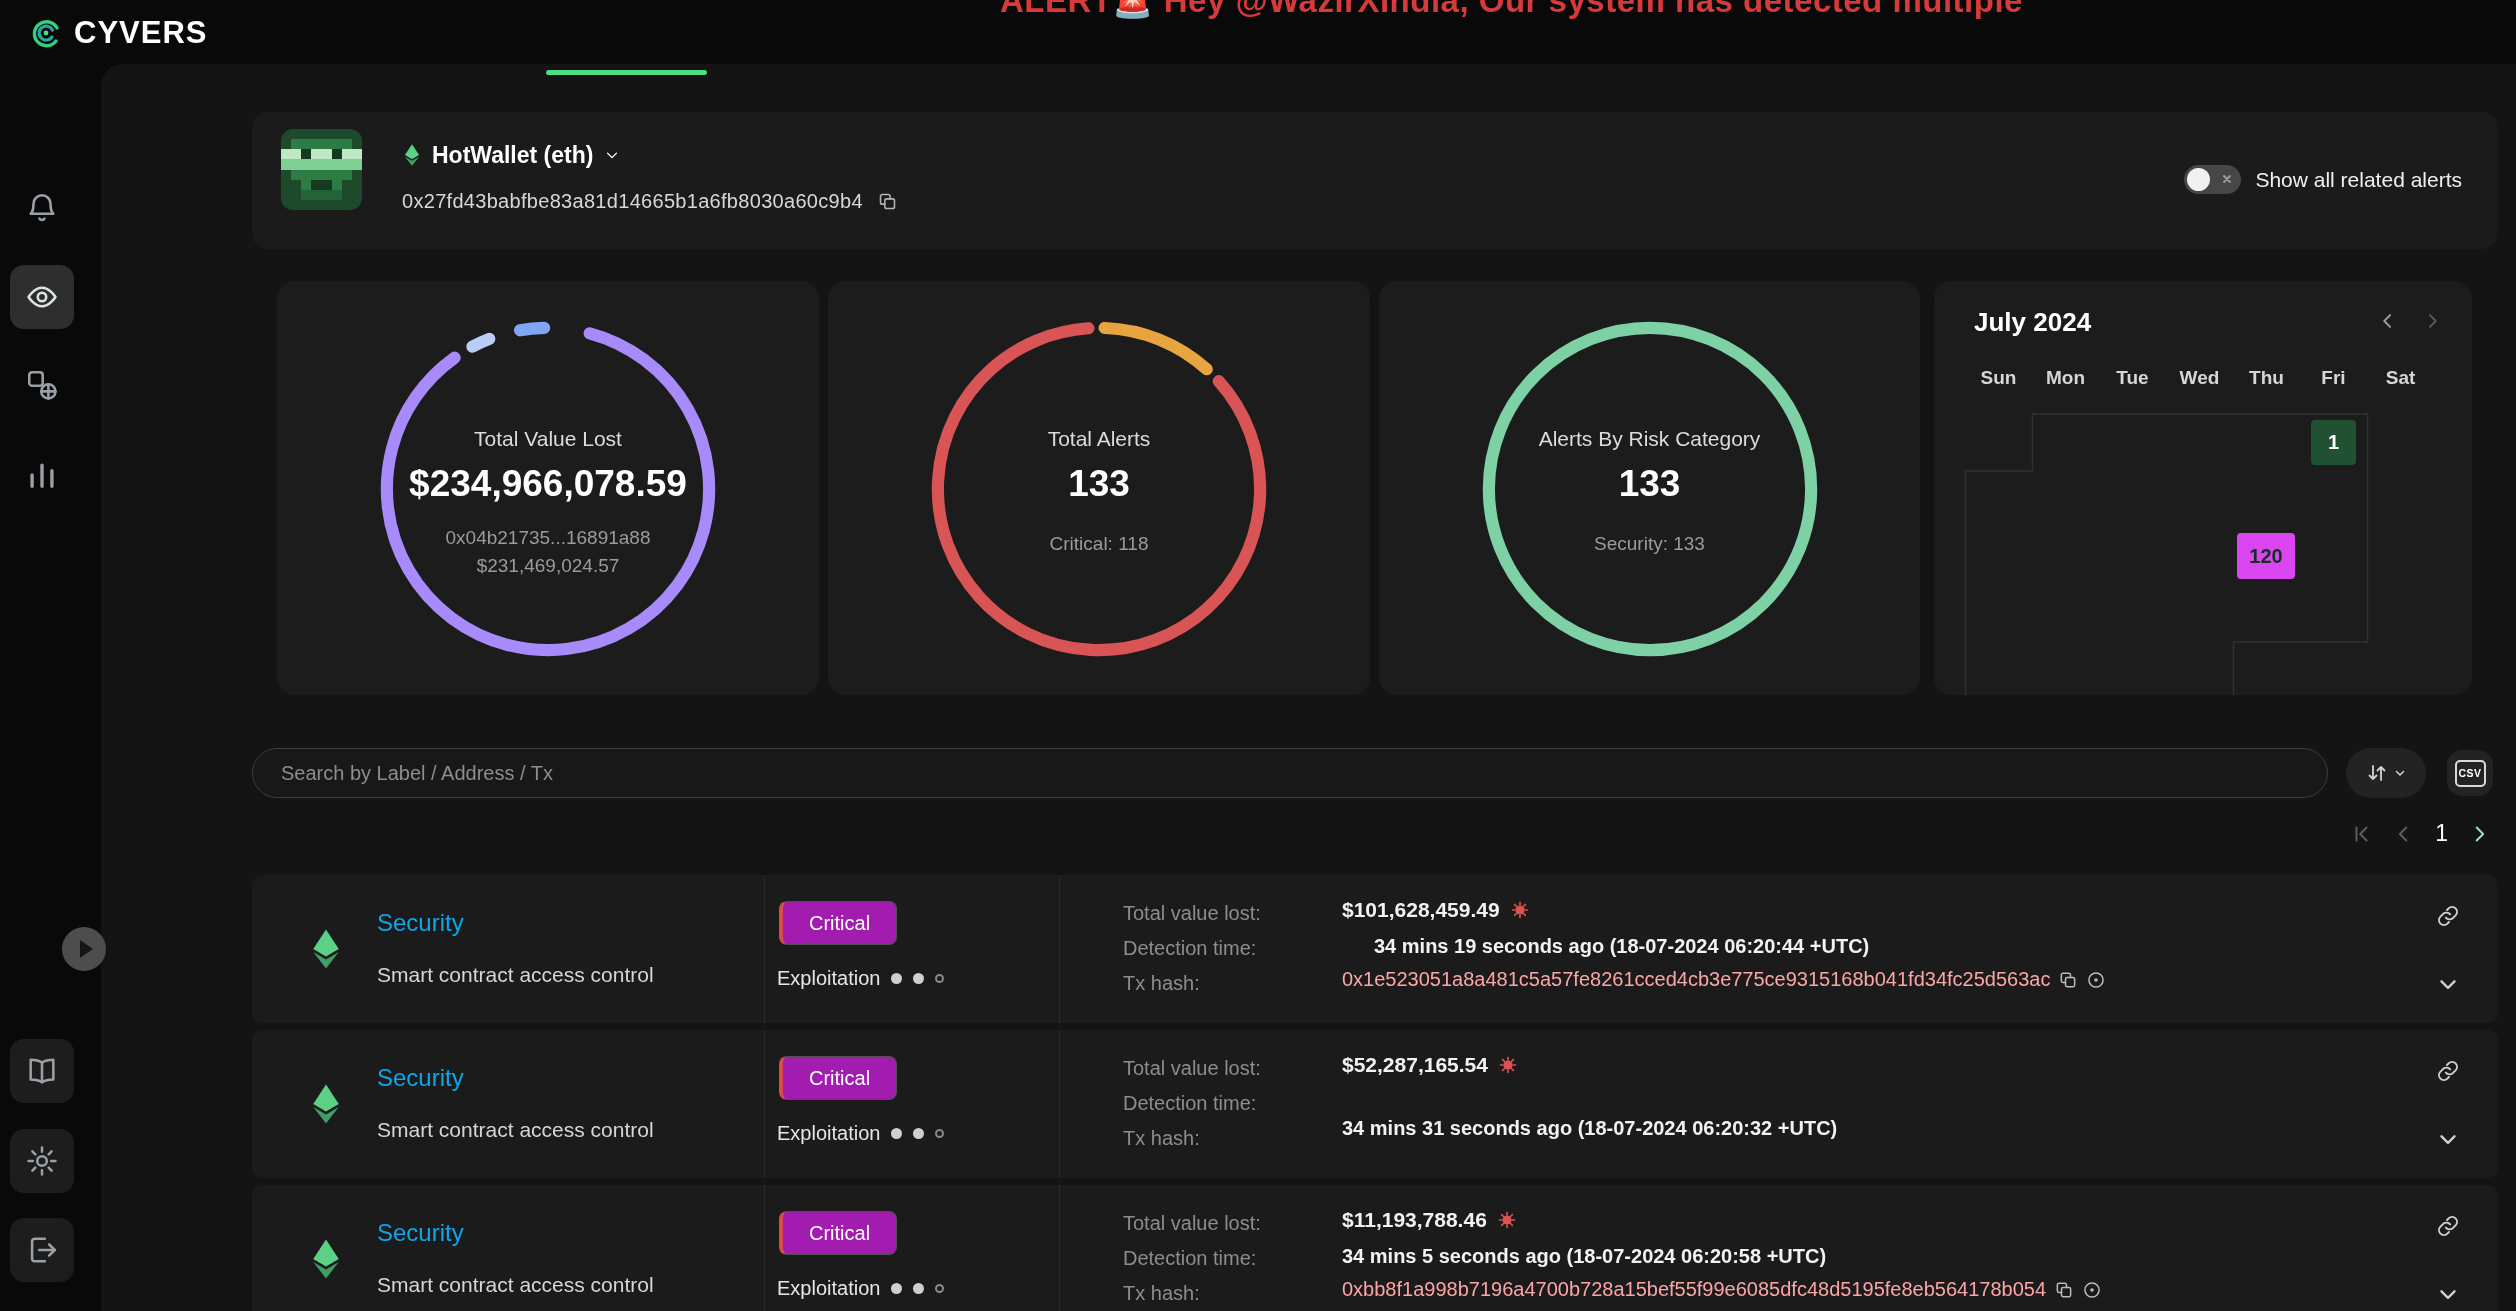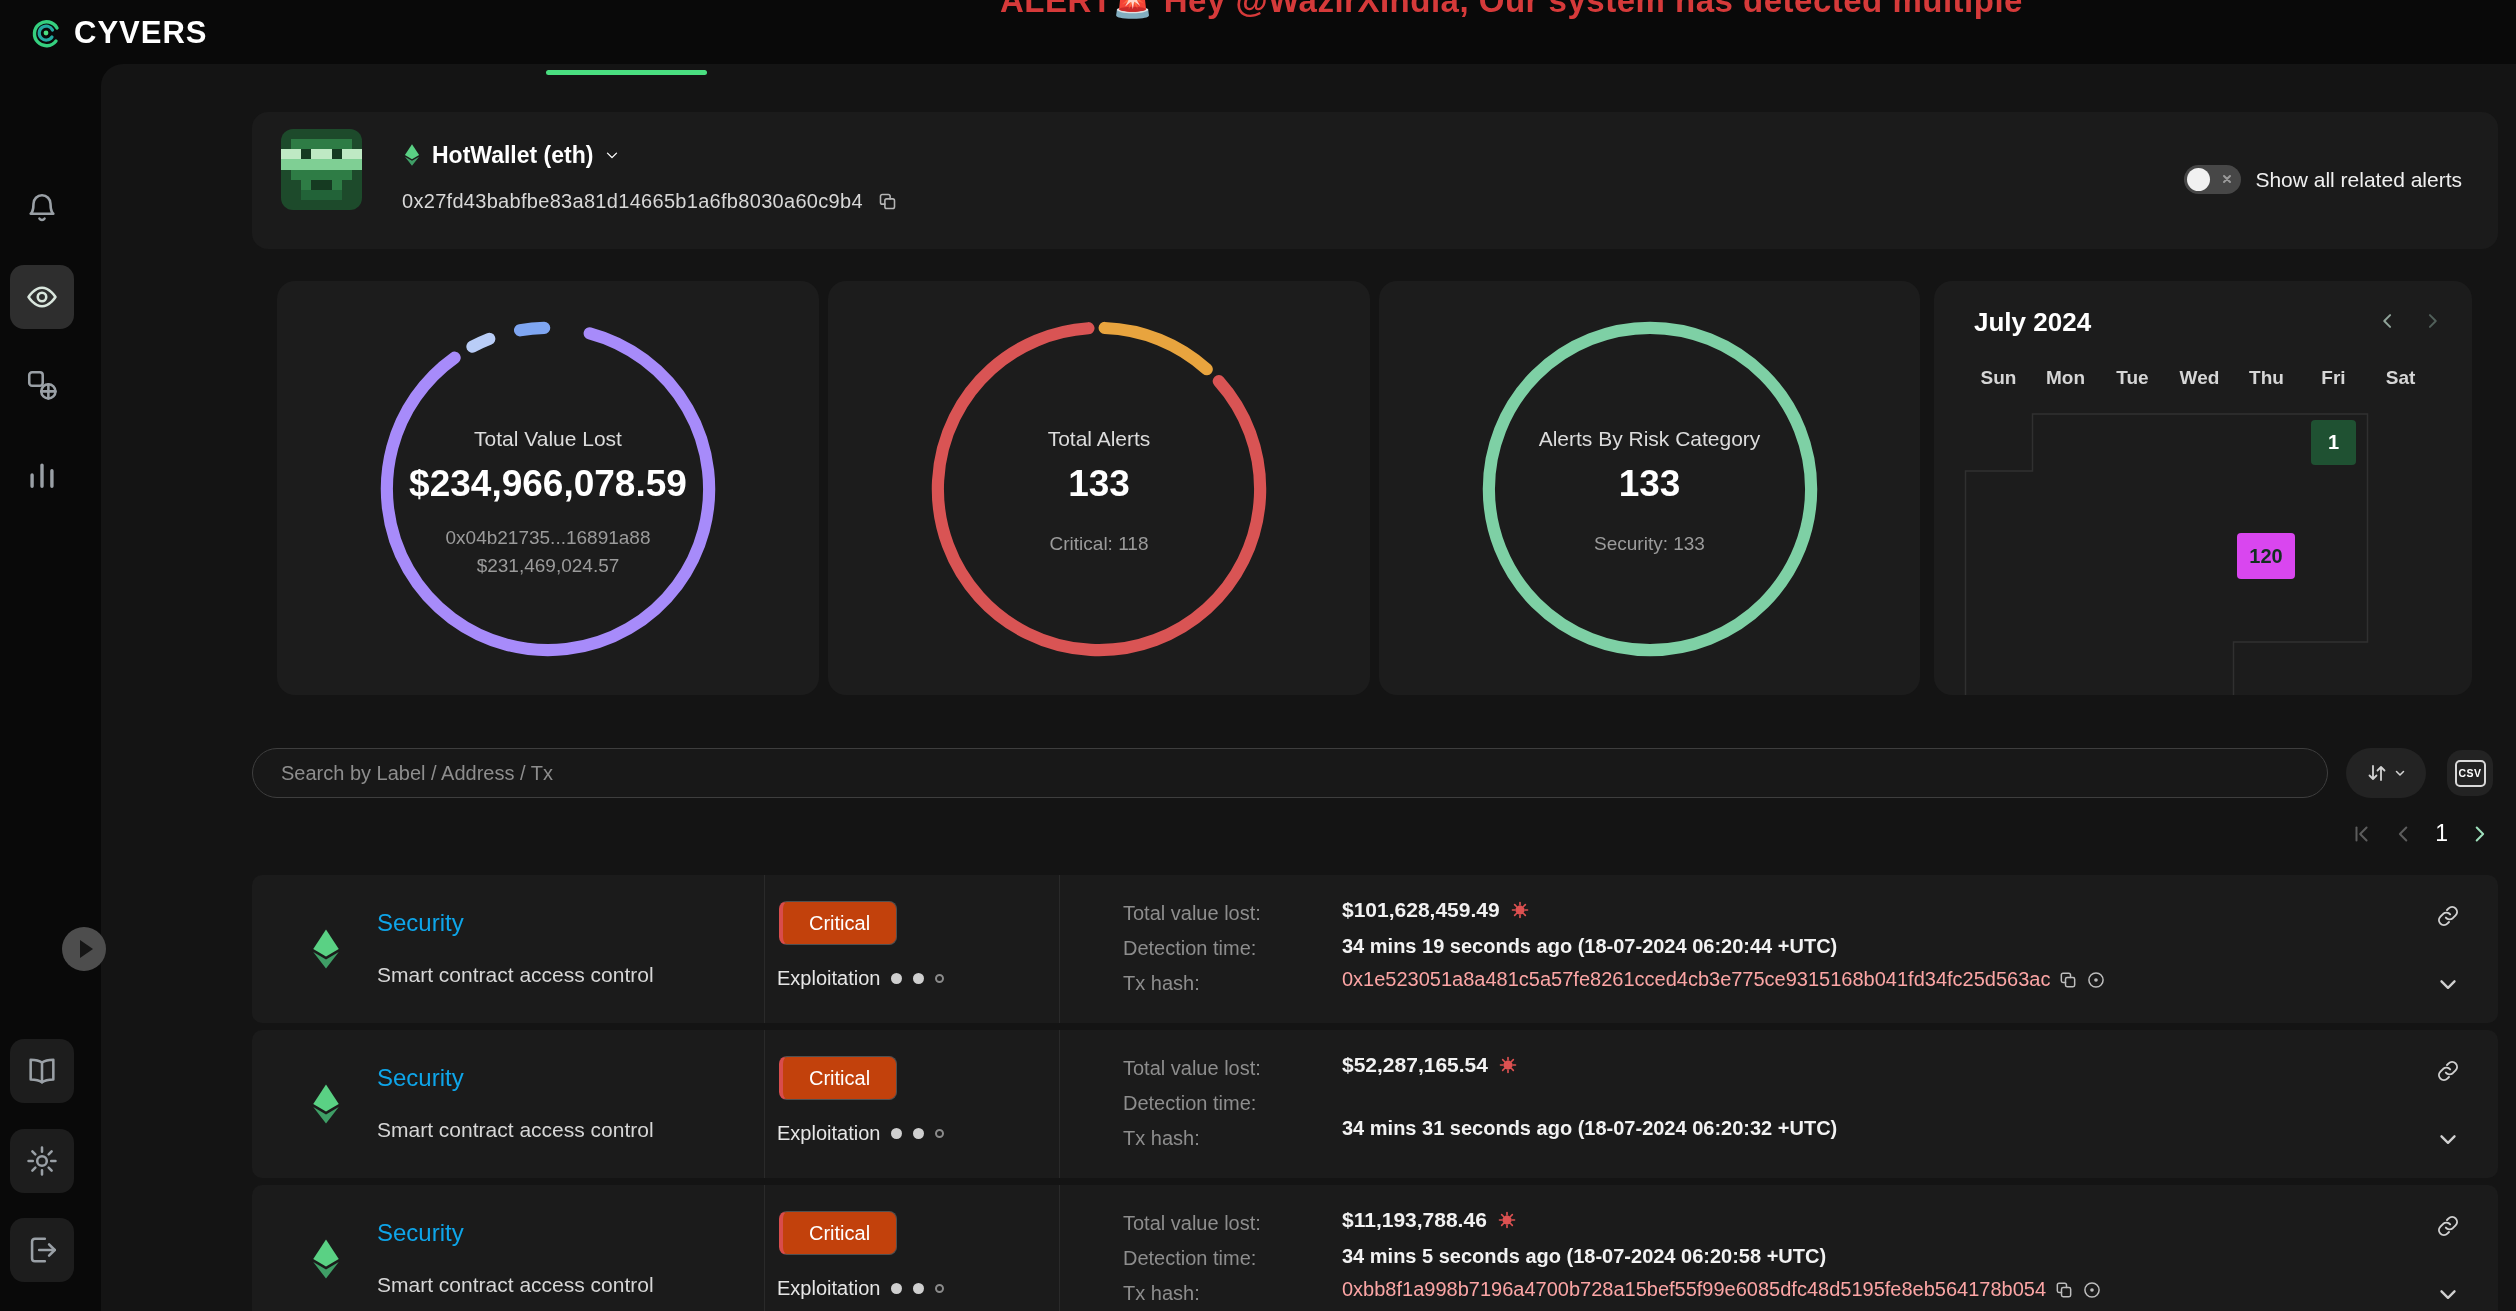--- a/index.html
+++ b/index.html
@@ -92,21 +92,21 @@
   .pg-num { font-size:23px; color:#ffffff; }
 
   
   .alert-row { position:absolute; left:151px; width:2246px; height:148px;
                background:#1b1b1b; border-radius:10px; cursor:pointer; }
   .row-eth { position:absolute; left:56px; top:53px; }
   .row-title { position:absolute; left:125px; top:34px; font-size:24px; font-weight:400; color:#0ea5e9; }
   .row-sub { position:absolute; left:125px; top:88px; font-size:21px; color:#d6d6d6; }
   .row-div { position:absolute; top:0; width:1px; height:148px; background:#2a2a2a; }
   .badge { position:absolute; left:527px; top:26px; height:44px; padding:0 26px;
-           background:#c2410c; border:1px solid #505050; border-left:4px solid #d84c4c; border-radius:8px;
+           background:#a21caf; border:1px solid #505050; border-left:4px solid #d84c4c; border-radius:8px;
            display:flex; align-items:center; font-size:20px; color:#ffffff; }
   .phase { position:absolute; left:525px; top:92px; display:flex; align-items:center; gap:11px;
            font-size:20px; color:#e6e6e6; }
   .dot { width:11px; height:11px; border-radius:50%; background:#cfcfcf; }
   .dot.empty { background:transparent; border:2px solid #8b8b8b; width:9px; height:9px; }
   .dl { position:absolute; left:871px; font-size:20px; color:#8d8d8d; }
   .dv { position:absolute; left:1090px; font-size:20px; color:#f2f2f2; }
   .dv.money { font-size:21px; font-weight:700; display:flex; align-items:center; gap:10px; }
   .dv.bold { font-weight:700; }
   .dv.txrow { display:flex; align-items:center; gap:8px; color:#fca5a5; }
@@ -370,21 +370,21 @@
     <div class="dl" style="top:97px;">Tx hash:</div>
     <div class="dv money" style="top:23px;">
       <span>$101,628,459.49</span>
       <span style="display:flex;">
         <svg width="20" height="20" viewBox="0 0 24 24">
             <circle cx="12" cy="12" r="5.5" fill="#dd5151"></circle>
             <path stroke="#dd5151" stroke-width="2" stroke-linecap="round" d="M12 3v3M12 18v3M3 12h3M18 12h3M5.6 5.6l2.2 2.2M16.2 16.2l2.2 2.2M18.4 5.6l-2.2 2.2M7.8 16.2l-2.2 2.2"></path>
           </svg>
       </span>
     </div>
-    <div class="dv bold" style="top:60px;">34 mins 19 seconds ago (18-07-2024 06:20:44 +UTC)</div>
+    <div class="dv bold" style="top:60px;margin-left:32px;">34 mins 19 seconds ago (18-07-2024 06:20:44 +UTC)</div>
     <div class="dv txrow" style="top:93px;">
       <span>0x1e523051a8a481c5a57fe8261cced4cb3e775ce9315168b041fd34fc25d563ac</span>
       <span style="display:flex; color:#bdbdbd;">
         <svg class="si" width="20" height="20" viewBox="0 0 24 24">
             <rect x="9" y="9" width="11" height="11" rx="2"></rect>
             <path d="M15 9V6a2 2 0 0 0-2-2H6a2 2 0 0 0-2 2v7a2 2 0 0 0 2 2h3"></path>
           </svg>
       </span>
       <span style="display:flex; color:#bdbdbd;">
         <svg class="si" width="20" height="20" viewBox="0 0 24 24">

